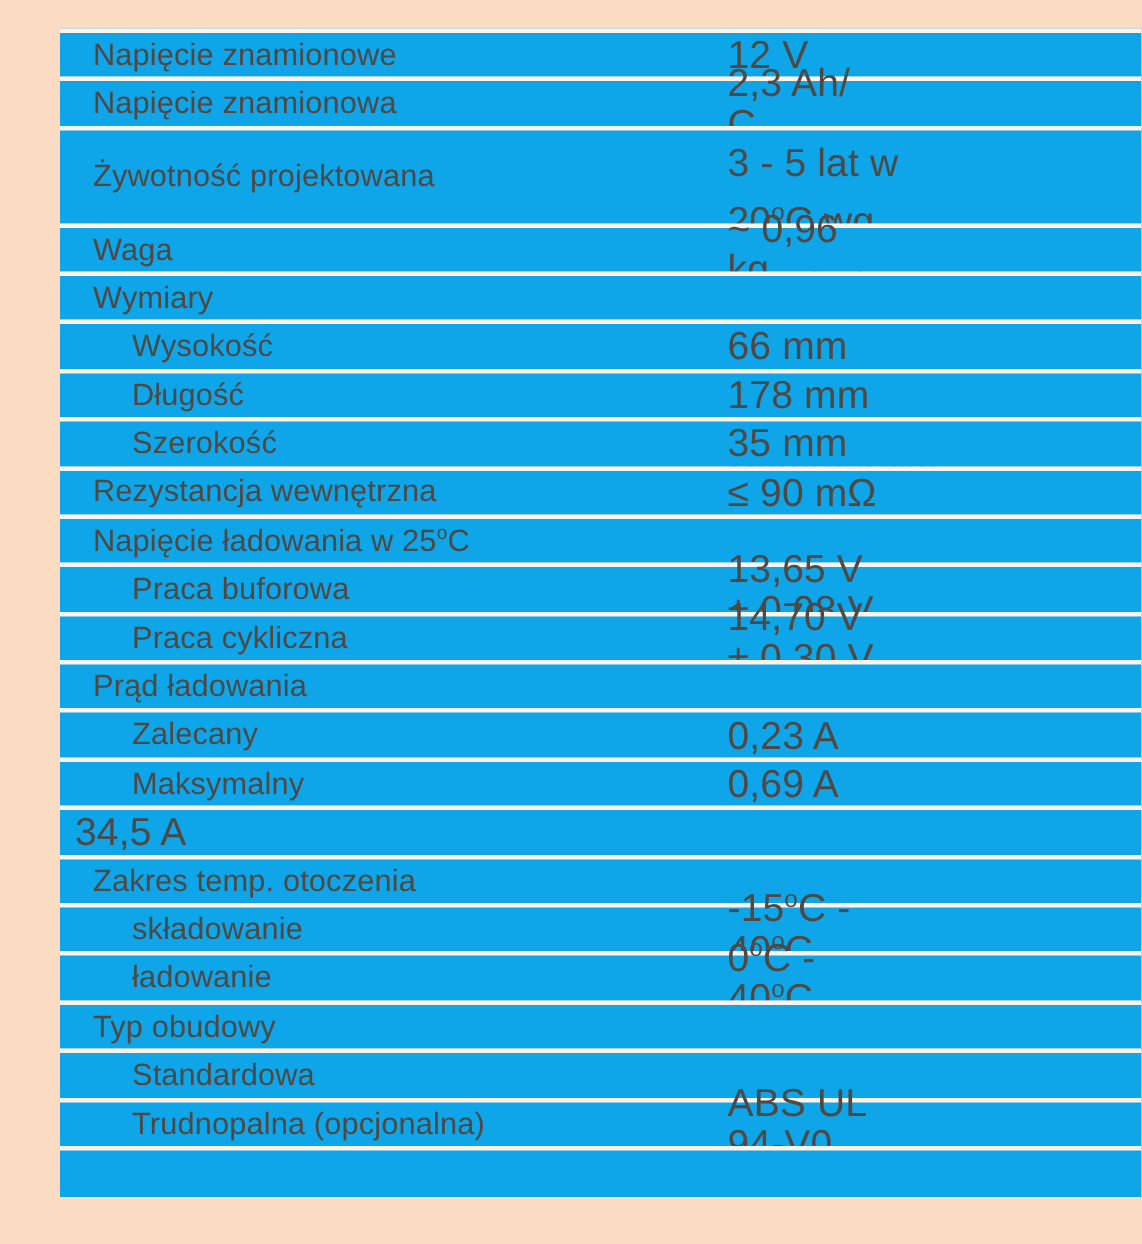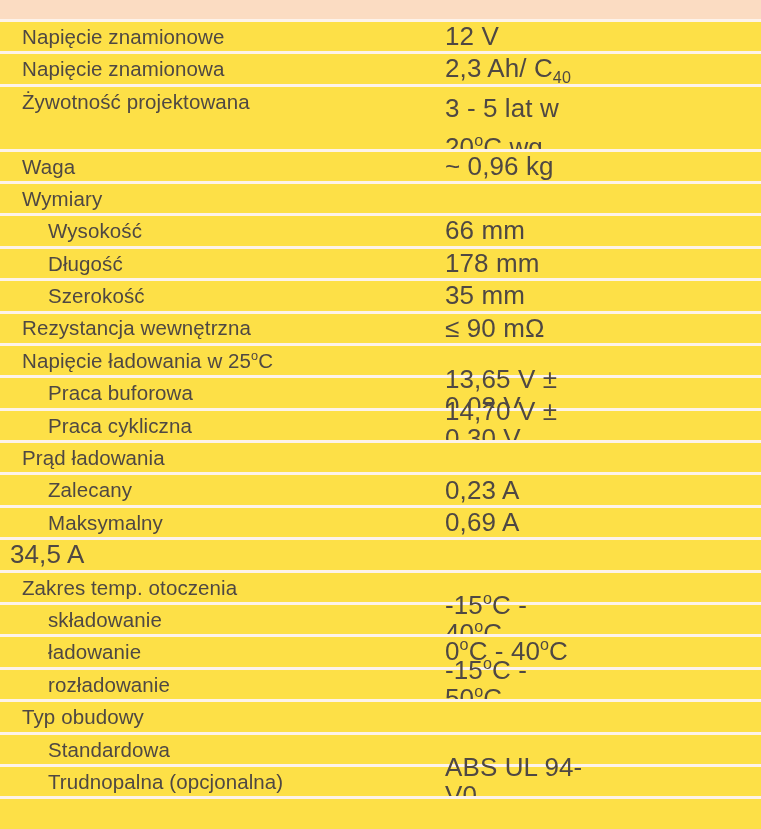--- a/index.html
+++ b/index.html
@@ -28,25 +28,26 @@
   .top-band {
     height: 19px;
     flex: 0 0 19px;
     background: #fbdcc2;
   }
 
   .row {
     position: relative;
     display: flex;
     align-items: center;
-    background: #fde047;
+    background: #0ea5e9;
     border-top: 3px solid #fdf3ea;
     box-sizing: border-box;
     flex: 0 0 auto;
     height: 32.4px;
+    margin-left: 40px;
   }
   .row.tall {
     height: 64.8px;
     align-items: flex-start;
   }
   .row.blank-tail {
     height: 34px;
   }
 
   .label {
@@ -56,21 +57,21 @@
     font-size: 20.5px;
     line-height: 1.05;
     color: #4f4843;
     letter-spacing: 0.1px;
     white-space: nowrap;
   }
   .label.indent {
     padding-left: 48px;
   }
   .row.tall .label {
-    padding-top: 4px;
+    padding-top: 20px;
   }
 
   .value {
     flex: 1 1 auto;
     box-sizing: border-box;
     padding-left: 10px;
     padding-right: 170px;
     font-size: 26px;
     line-height: 1.52;
     color: #4f4843;
@@ -175,24 +176,20 @@
     </div>
     <div class="row">
       <div class="label indent">składowanie</div>
       <div class="value ralign">-15<sup class="deg">o</sup>C - 40<sup class="deg">o</sup>C</div>
     </div>
     <div class="row">
       <div class="label indent">ładowanie</div>
       <div class="value ralign">0<sup class="deg">o</sup>C - 40<sup class="deg">o</sup>C</div>
     </div>
     <div class="row">
-      <div class="label indent">rozładowanie</div>
-      <div class="value ralign">-15<sup class="deg">o</sup>C - 50<sup class="deg">o</sup>C</div>
-    </div>
-    <div class="row">
       <div class="label">Typ obudowy</div>
       <div class="value"></div>
     </div>
     <div class="row">
       <div class="label indent">Standardowa</div>
     </div>
     <div class="row">
       <div class="label indent">Trudnopalna (opcjonalna)</div>
       <div class="value">ABS UL 94-V0</div>
     </div>

